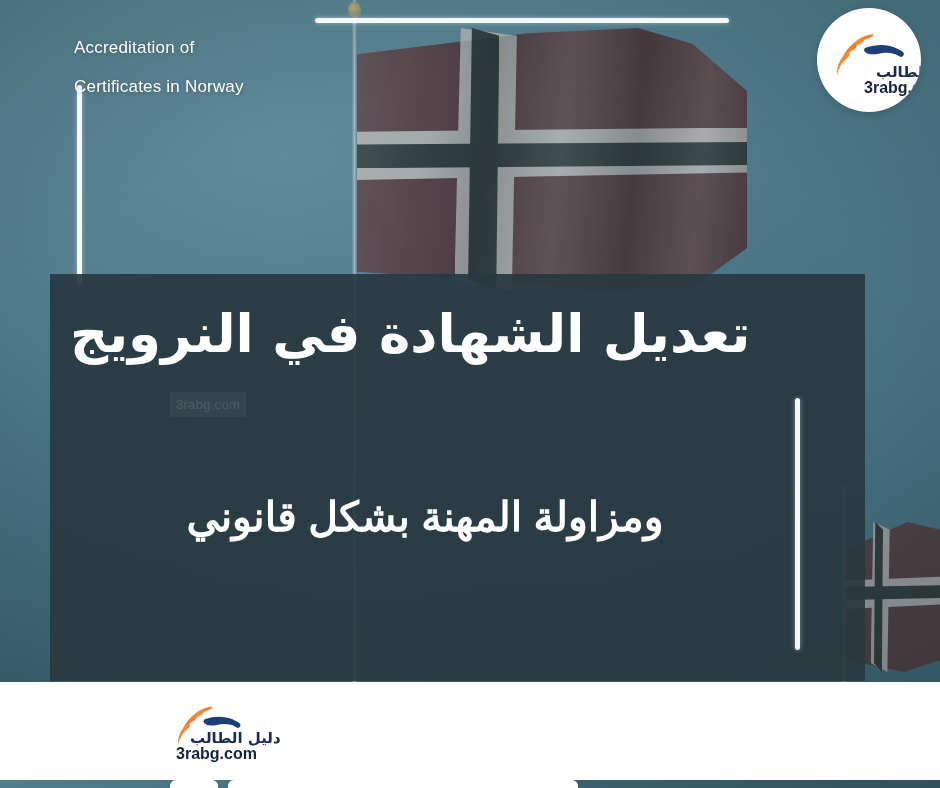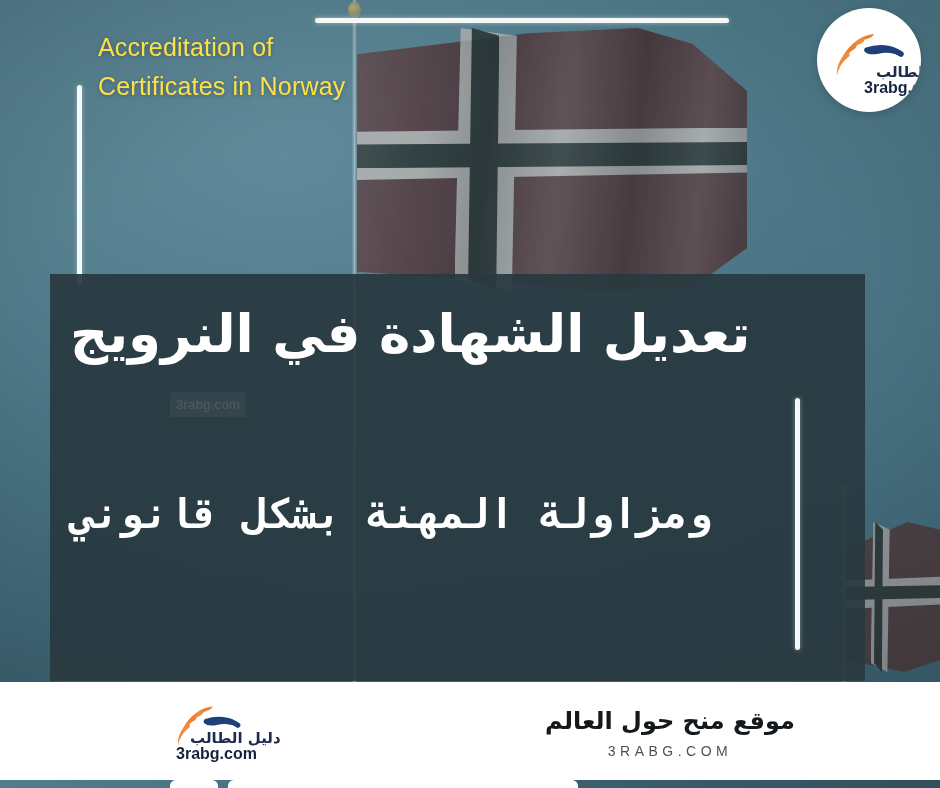--- a/index.html
+++ b/index.html
@@ -128,28 +128,27 @@
   }
   .rule-right{
     position:absolute; left:795px; top:398px; width:5px; height:252px;
     background:#f4f8f9; border-radius:3px;
     box-shadow:0 0 5px rgba(255,255,255,.4);
   }
 
   
   .eyebrow{
     position:absolute; left:74px; top:28px; width:330px;
-    color:#fde047;
-    font-size:25px;
+    color:#ffffff;
+    font-size:17px;
     line-height:39px;
     font-weight:400;
     letter-spacing:.2px;
     text-shadow:0 1px 4px rgba(0,0,0,.28);
     white-space:pre-line;
-    margin-left:24px;
   }
 
   
   .panel{
     position:absolute; left:50px; top:274px; width:815px; height:407px;
     background:rgba(41,57,64,0.93);
   }
   .panel-watermark{
     position:absolute; left:170px; top:392px;
     width:76px; height:25px;
@@ -167,23 +166,23 @@
     color:#ffffff;
     font-family:"DejaVu Sans","Liberation Sans",sans-serif;
     font-weight:bold;
     font-size:53px;
     line-height:76px;
     letter-spacing:-0.5px;
   }
   .subhead{
     position:absolute;
     left:70px; top:487px; width:710px;
-    direction:rtl; text-align:left;
+    direction:rtl; text-align:center;
     color:#ffffff;
-    font-family:Liberation Mono, monospace;
+    font-family:Liberation Sans, sans-serif;
     font-weight:bold;
     font-size:41px;
     line-height:60px;
   }
 
   
   .badge{
     position:absolute; left:817px; top:8px; width:104px; height:104px;
     background:#ffffff; border-radius:50%;
     box-shadow:0 2px 8px rgba(0,0,0,.18);
@@ -320,22 +319,18 @@
         <path d="M78 20 C54 28 34 48 30 76 C34 56 52 40 70 33 C76 30 78 25 78 20 Z" fill="#f08a3c"></path>
         <path d="M60 32 C40 44 26 64 26 88 C28 68 42 52 57 44 C62 41 62 36 60 32 Z" fill="#ee7f31"></path>
         <path d="M44 48 C28 62 20 80 22 98 C24 82 34 68 45 60 C49 56 47 51 44 48 Z" fill="#f08a3c"></path>
       </g>
       <path d="M82 46 C104 38 132 40 150 54 C140 46 120 44 104 48 C94 50 86 50 82 46 Z" fill="#1f3f7a" stroke="#1f3f7a" stroke-width="11" stroke-linejoin="round"></path>
     </svg>
     <div class="logo-text-ar" style="position:absolute;left:40px;top:29px;font-size:15px;">دليل الطالب</div>
     <div class="logo-text-en" style="position:absolute;left:26px;top:45px;font-size:16px;">3rabg.com</div>
   </div>
 
-  <div class="footer-text">
-    <div class="footer-ar">موقع منح حول العالم</div>
-    <div class="footer-en">3RABG.COM</div>
-  </div>
 
   <div class="footer-bottom-strip"></div>
   <div class="footer-strip-cut-a"></div>
   <div class="footer-strip-cut-b"></div>
 
 </div>
 
 </body></html>

